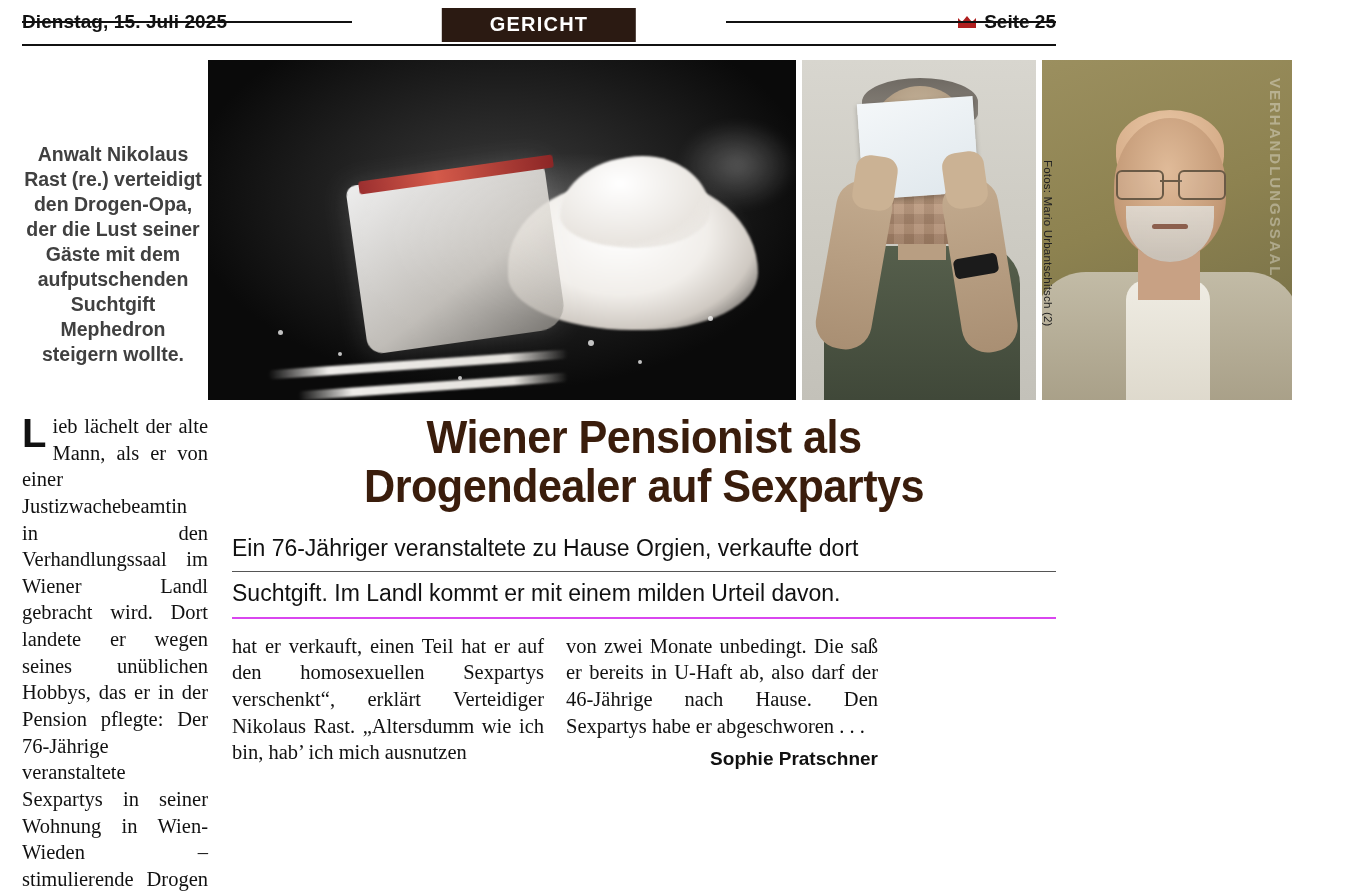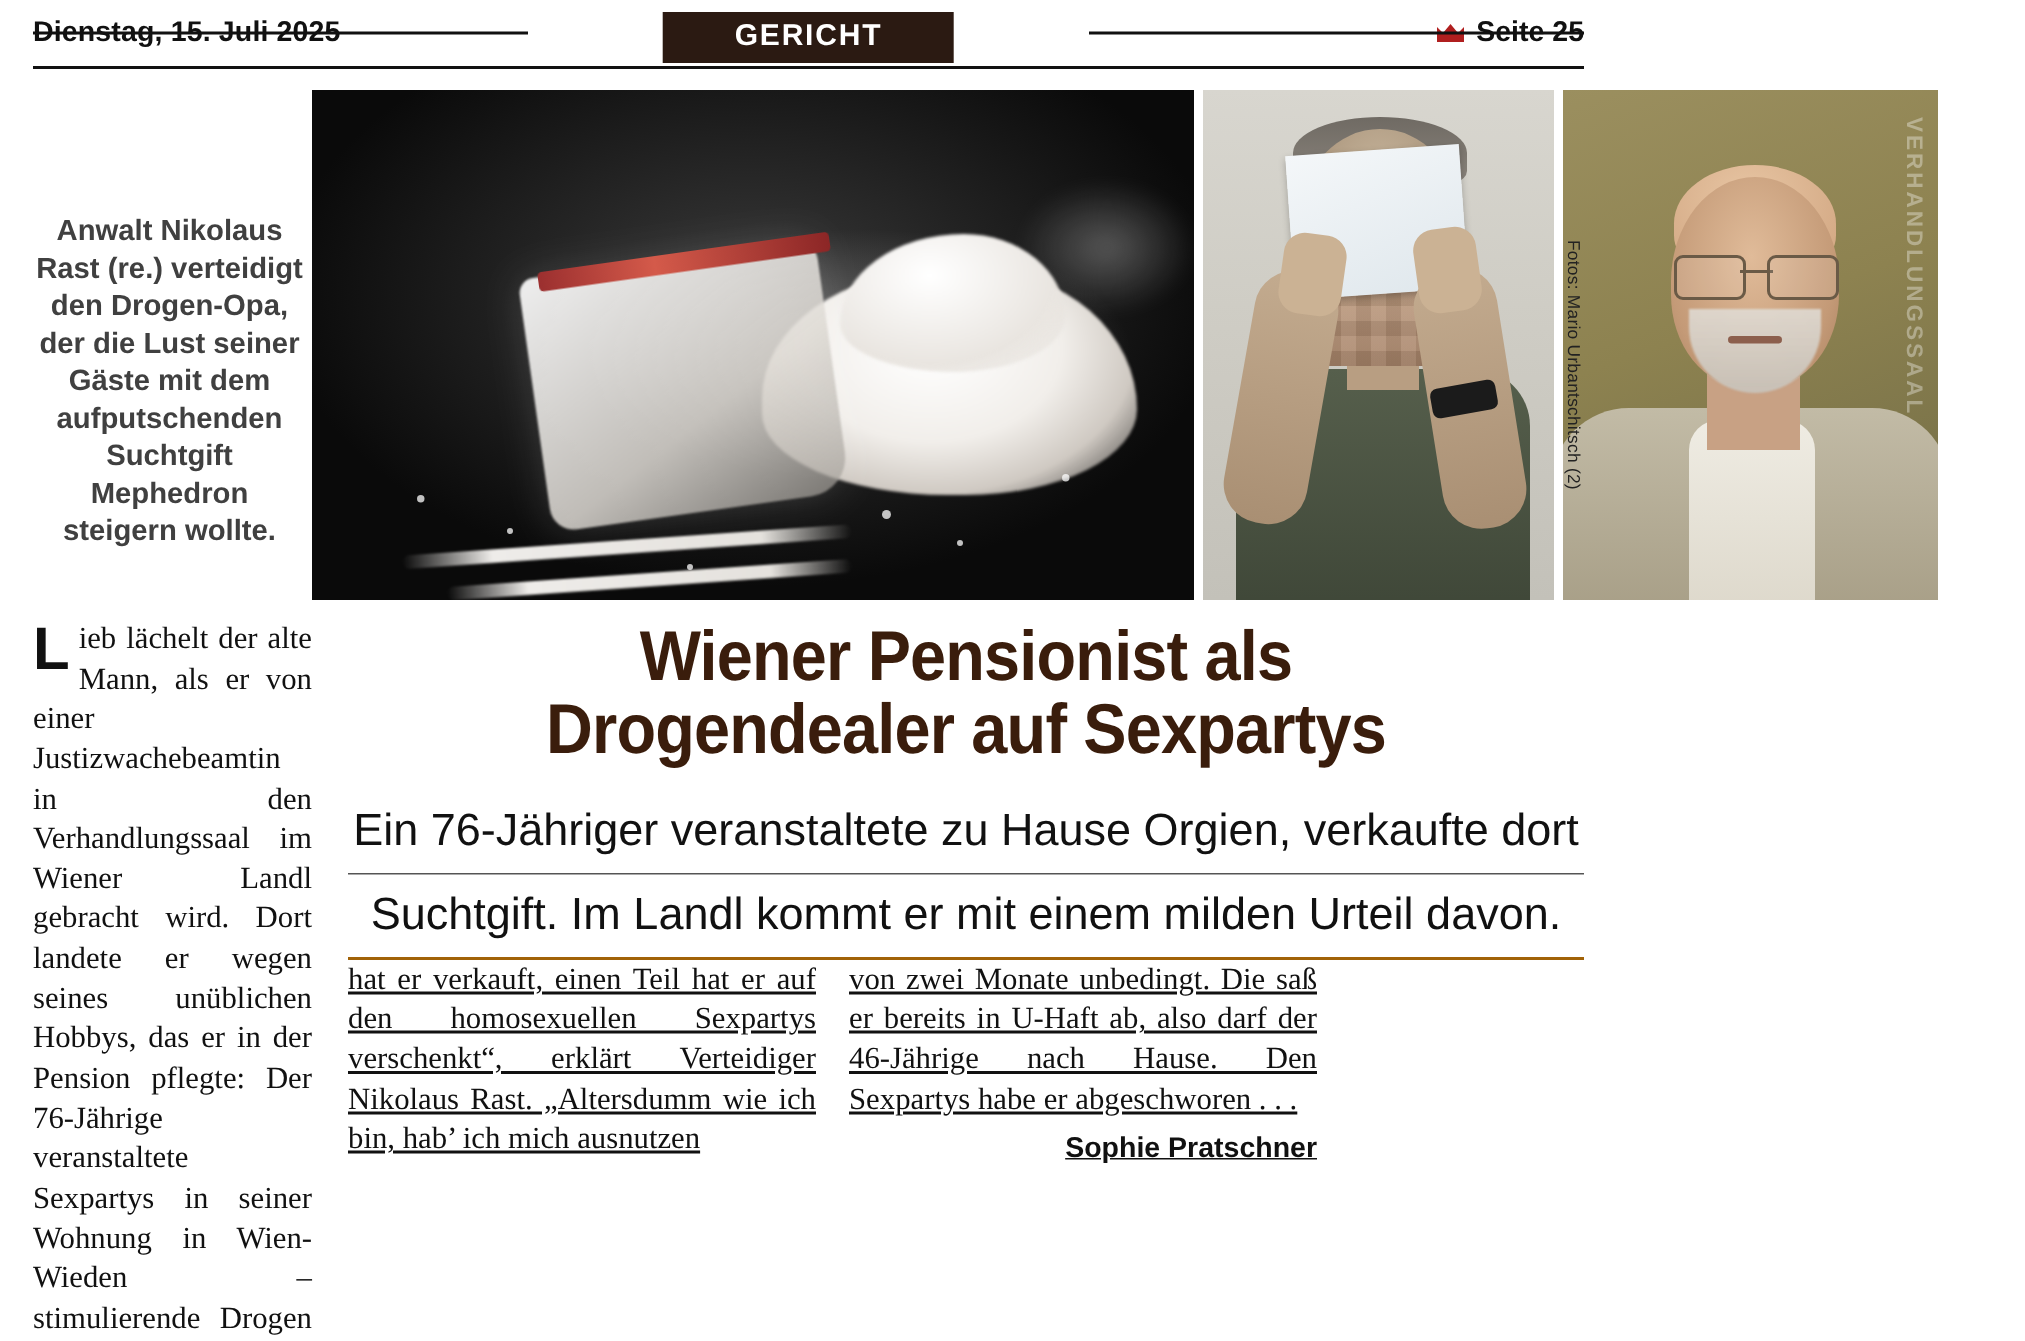--- a/index.html
+++ b/index.html
@@ -360,36 +360,35 @@
     font-size: 47px;
     line-height: 1.04;
     letter-spacing: -0.6px;
     text-align: center;
     color: #3a1d0c;
     margin: 0 0 16px 0;
     transform: scaleX(0.92);
     transform-origin: center;
   }
   .subline {
-    text-align: center;
-    font-family: "Liberation Sans", sans-serif;
-    font-size: 30px;
+    font-family: "Liberation Sans", sans-serif;
+    font-size: 23px;
     line-height: 1.5;
     color: #111;
     padding: 4px 0 6px;
   }
   .subline.first { border-bottom: 1.5px solid #555; }
-  .subline.second { border-bottom: 2px solid #a16207; }
+  .subline.second { border-bottom: 2px solid #d946ef; }
 
   
   .body-cols {
     display: flex;
     gap: 22px;
+    margin-top: 14px;
     align-items: flex-start;
-    text-decoration: underline;
   }
   .bodycol {
     width: 312px;
     flex: 0 0 312px;
     font-family: "Liberation Serif", serif;
     font-size: 20.5px;
     line-height: 1.30;
     text-align: justify;
     text-justify: inter-word;
     hyphens: manual;

